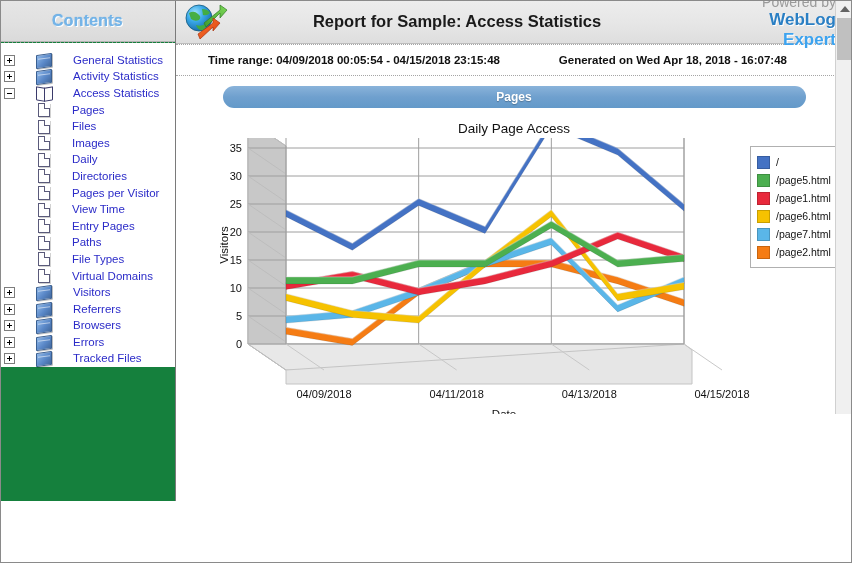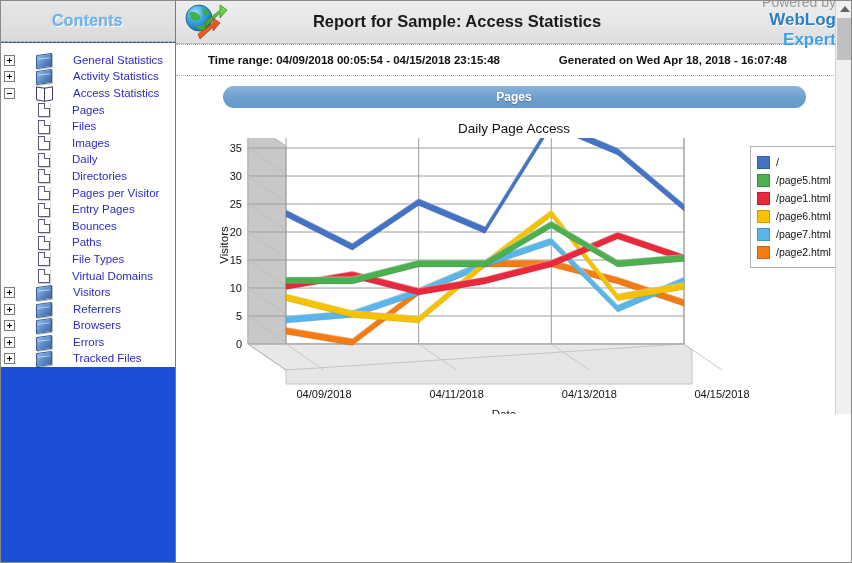--- a/index.html
+++ b/index.html
@@ -13,22 +13,22 @@
   #app {
     position: relative;
     width: 852px; height: 563px;
     display: flex;
     background: #ffffff;
   }
 
   
   #sidebar {
     width: 176px;
-    height: 563px;
-    background: #1d4ed8;
+    height: 501px;
+    background: #15803d;
     position: relative;
     flex: 0 0 176px;
     border-right: 1px solid #7a7a7a;
     overflow: hidden;
   }
   #contents-header {
     height: 42px;
     background: linear-gradient(to bottom, #e6e6e6 0%, #e0e0e0 60%, #dadada 100%);
     border-bottom: 1px solid #b4b4b4;
     display: flex; align-items: center; justify-content: center;
@@ -360,25 +360,25 @@
         <div class="node child">
           <span class="ico page"></span>
           <span class="label">Directories</span>
         </div>
         <div class="node child">
           <span class="ico page"></span>
           <span class="label">Pages per Visitor</span>
         </div>
         <div class="node child">
           <span class="ico page"></span>
+          <span class="label">View Time</span>
+        </div>
+        <div class="node child">
+          <span class="ico page"></span>
           <span class="label">Entry Pages</span>
-        </div>
-        <div class="node child">
-          <span class="ico page"></span>
-          <span class="label">Bounces</span>
         </div>
         <div class="node child">
           <span class="ico page"></span>
           <span class="label">Paths</span>
         </div>
         <div class="node child">
           <span class="ico page"></span>
           <span class="label">File Types</span>
         </div>
         <div class="node child">

